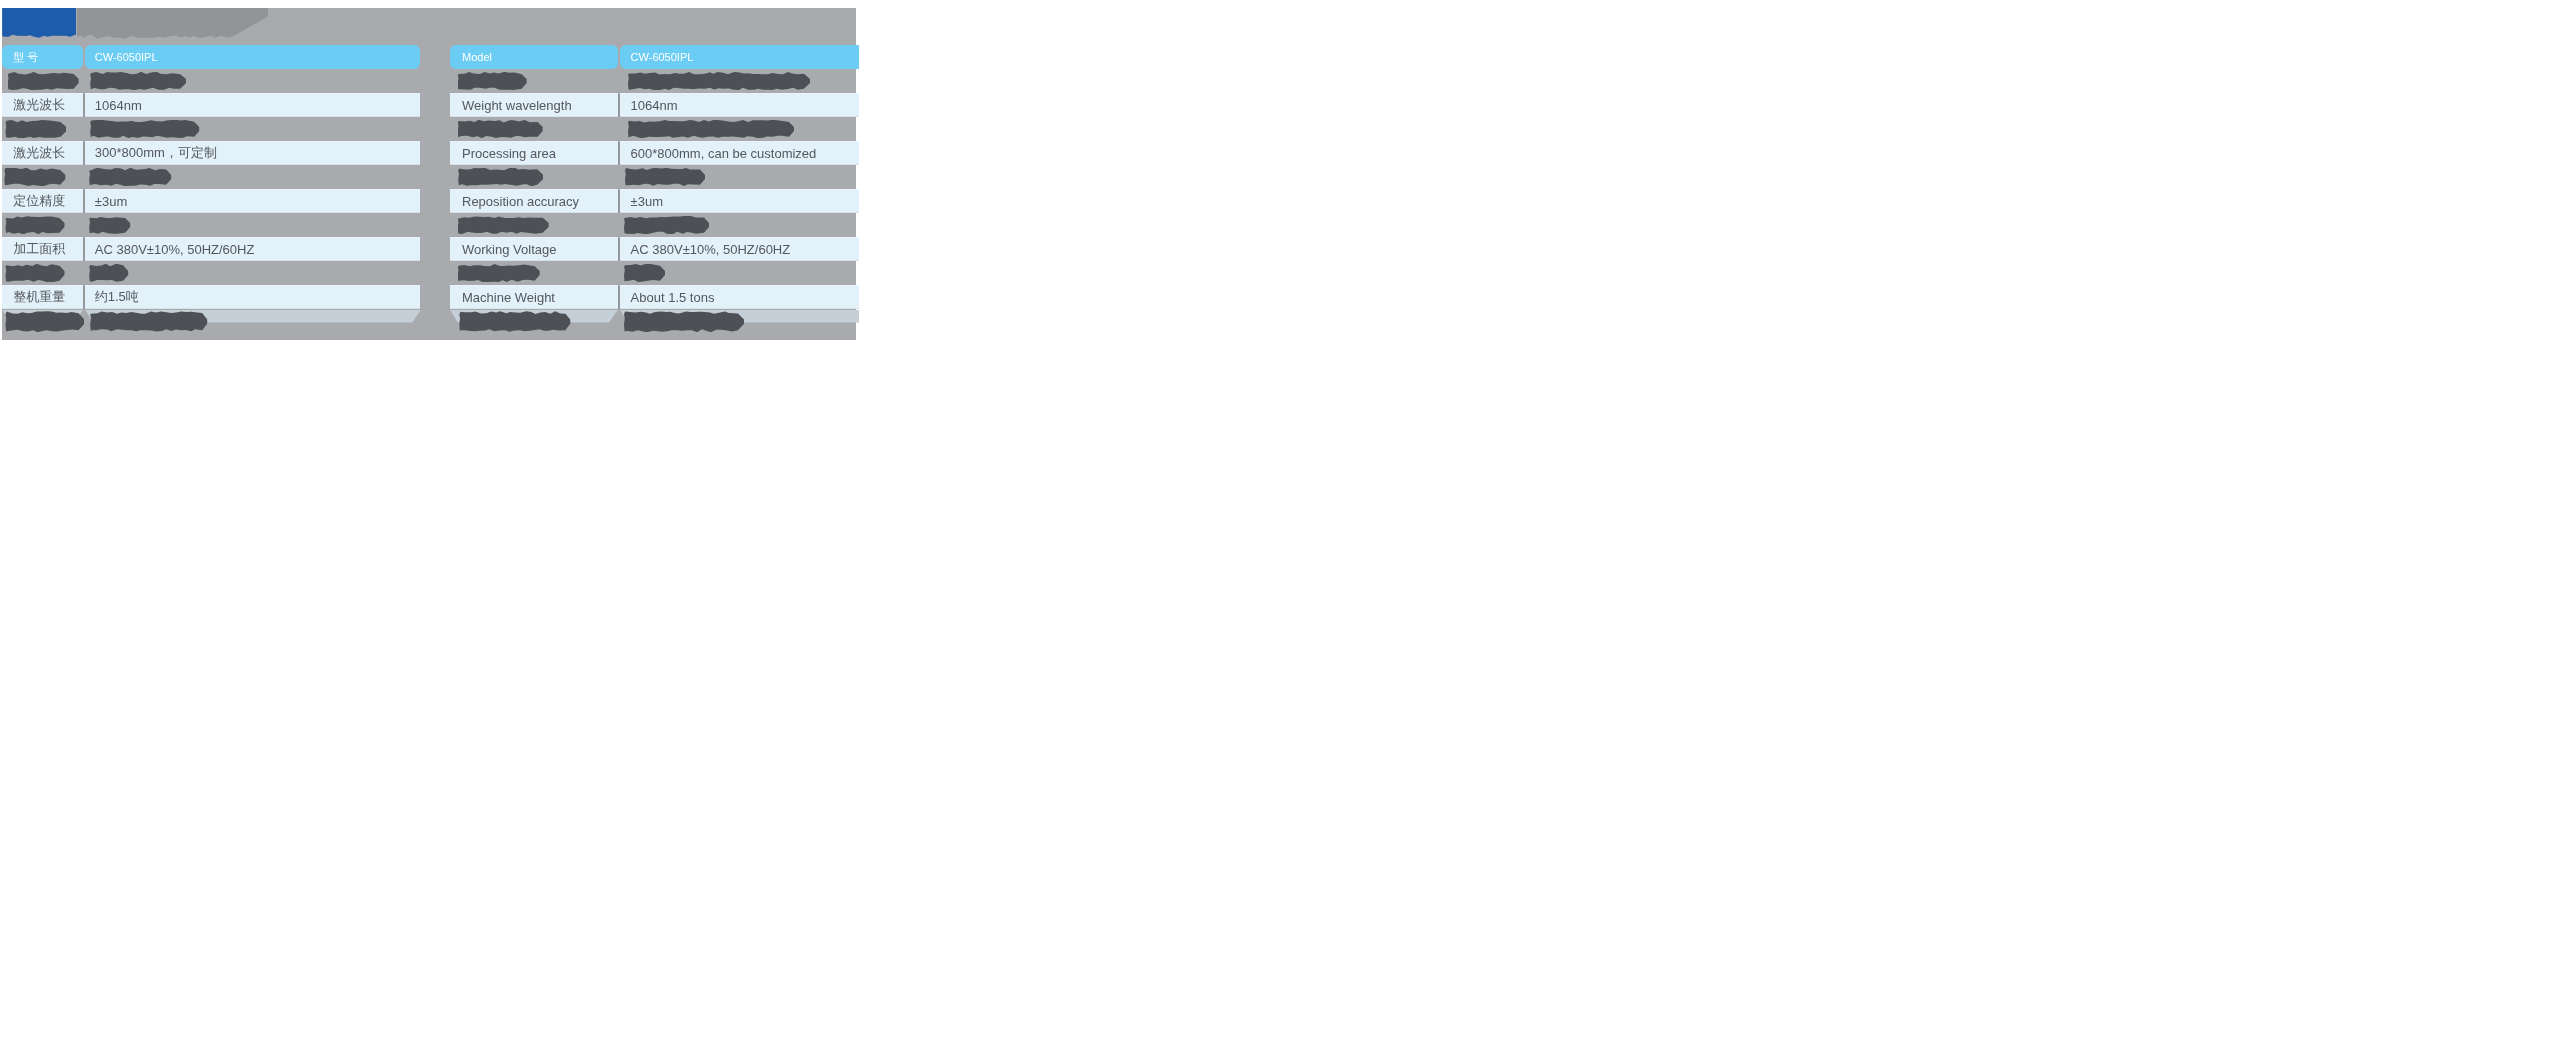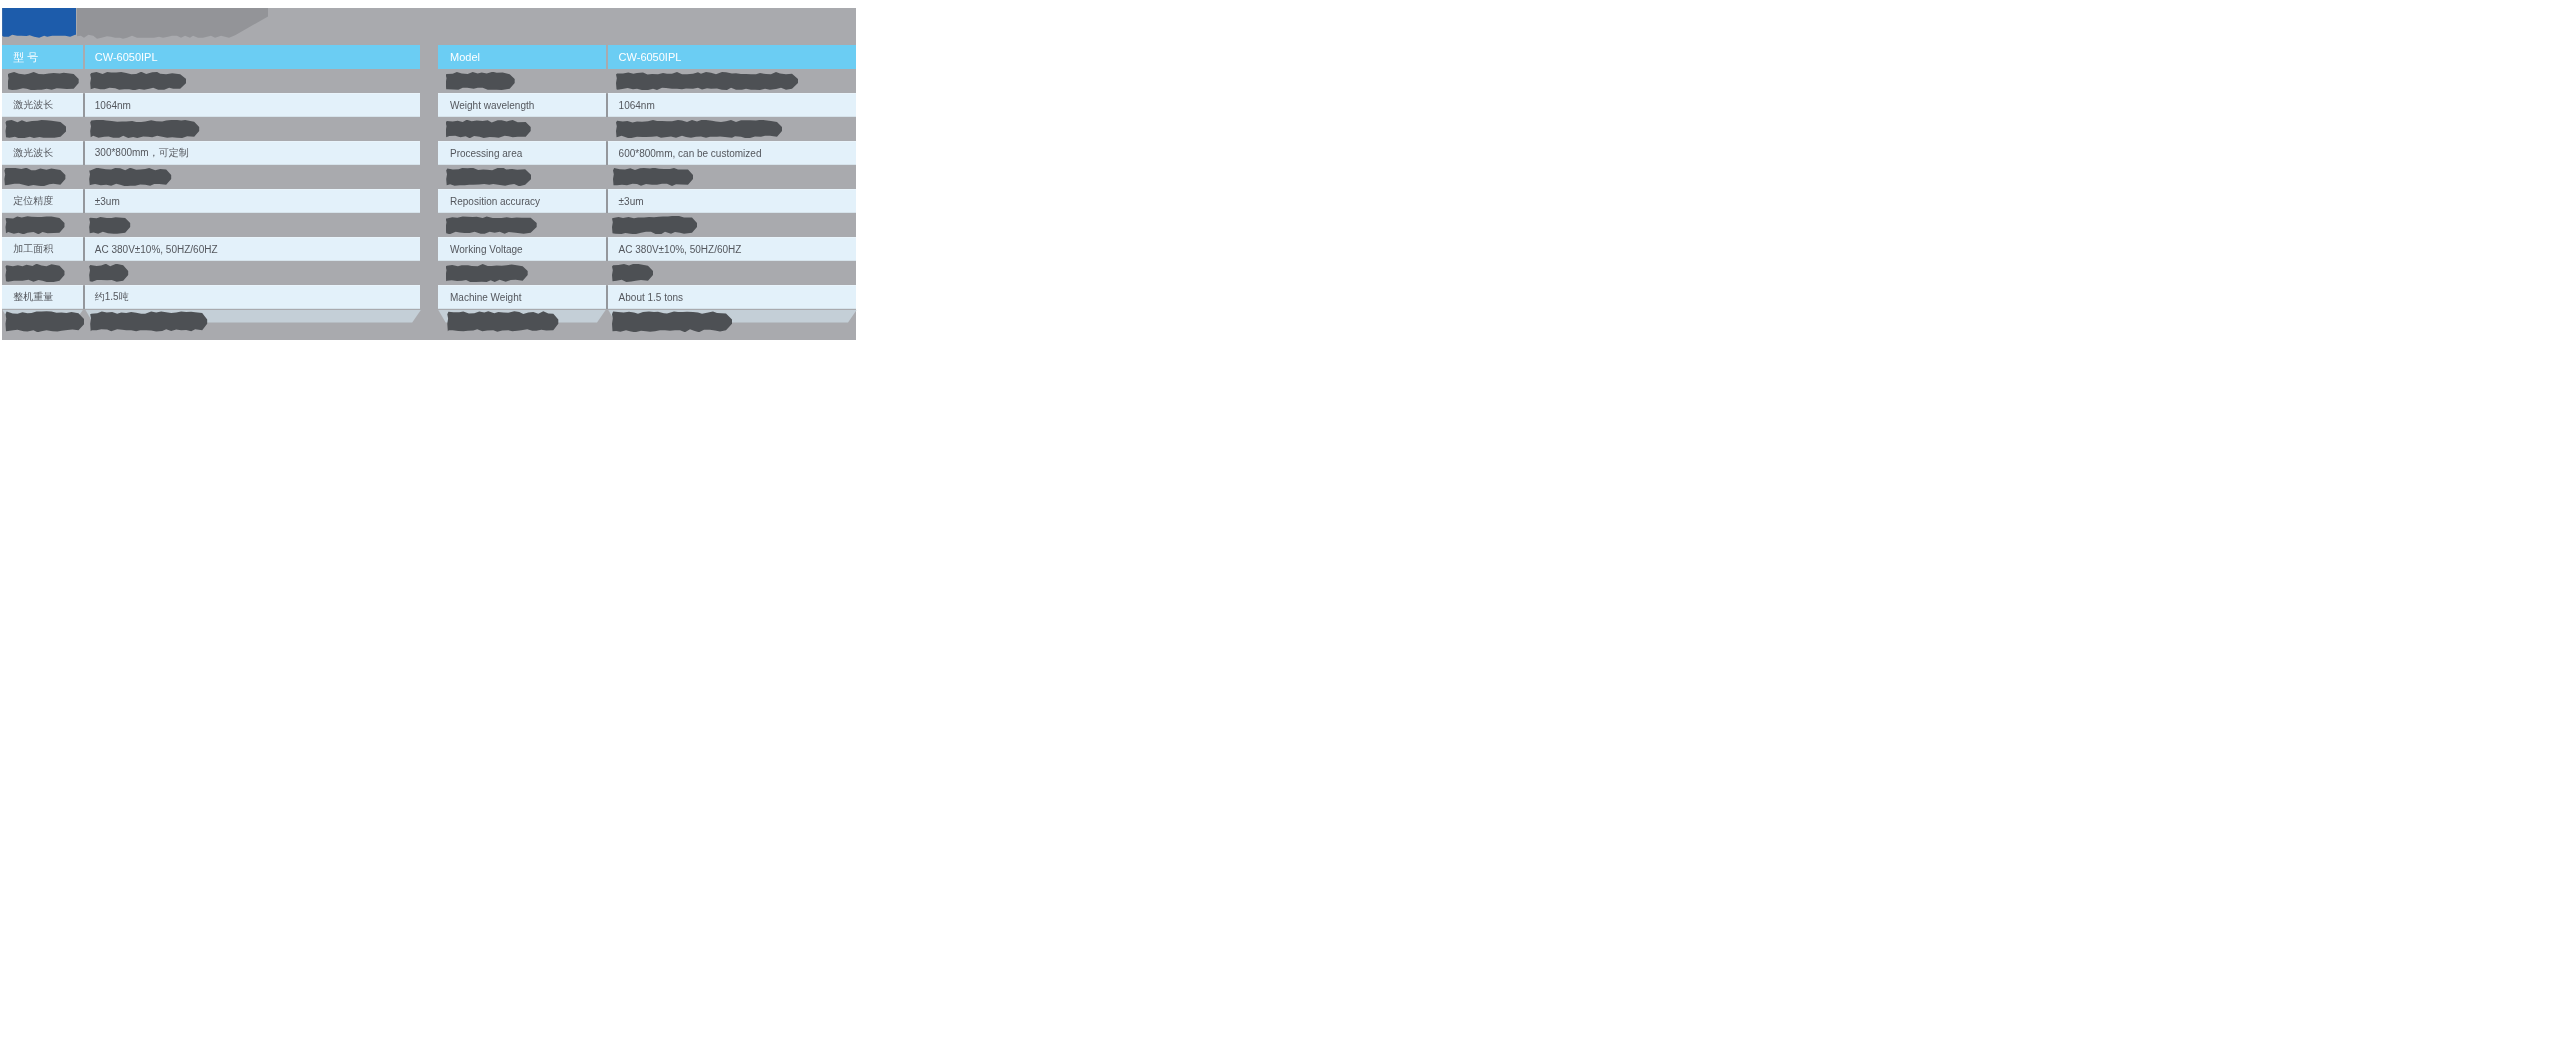--- a/index.html
+++ b/index.html
@@ -14,27 +14,27 @@
     width:859px;height:347px;position:relative;overflow:hidden;
     font-family:"Liberation Sans","DejaVu Sans",sans-serif;color:var(--row-text);
   }
   .panel{position:absolute;left:2.2px;top:7.7px;width:854px;height:332px;background:var(--panel-bg);}
   
   .brand-blob{position:absolute;left:2.2px;top:7.7px;width:74px;height:31px;background:var(--brand-blue);}
   .banner-shape{position:absolute;left:77px;top:7.7px;width:191px;height:32px;background:var(--banner-gray);}
   
   .spec-table{position:absolute;top:45px;height:290px;}
   .t-left{left:2.2px;width:418px;--c1:81px;--pad1:11px;--pad2:10px;}
-  .t-right{left:438px;width:418px;text-align:center;--c1:168px;--pad1:12px;--pad2:11px;}
+  .t-right{left:450px;width:418px;text-align:center;--c1:168px;--pad1:12px;--pad2:11px;}
   .row{display:grid;grid-template-columns:var(--c1) 1.6px 1fr;height:var(--rh);position:relative;}
-  .row.header .cell{background:var(--header-bg);color:var(--header-text);font-size:11px;}
+  .row.header .cell{background:var(--header-bg);color:var(--header-text);font-size:11px;border-radius:6px;}
   .row.header .gap{background:var(--panel-bg);}
   .row.light .cell{background:var(--row-bg);box-shadow:inset 0 0.5px 0 rgba(255,255,255,.45), inset 0 -0.5px 0 rgba(90,92,96,.18);}
   .row.light .gap{background:var(--divider);box-shadow:inset 0 0.5px 0 rgba(255,255,255,.25);}
-  .cell{display:flex;align-items:center;font-size:10px;white-space:nowrap;overflow:hidden;}
+  .cell{display:flex;align-items:center;font-size:13px;white-space:nowrap;overflow:hidden;}
   .cell.c1{padding-left:var(--pad1);}
   .cell.c2{padding-left:var(--pad2);}
   .row.redacted{background:transparent;}
   .blob{position:absolute;top:2.7px;height:18.6px;background:var(--redaction-blob);}
   .row.last .blob{top:2.2px;height:21px;}
   .band{position:absolute;top:0.5px;height:13px;background:var(--last-row-band);}
 </style>
 </head>
 <body>
 

